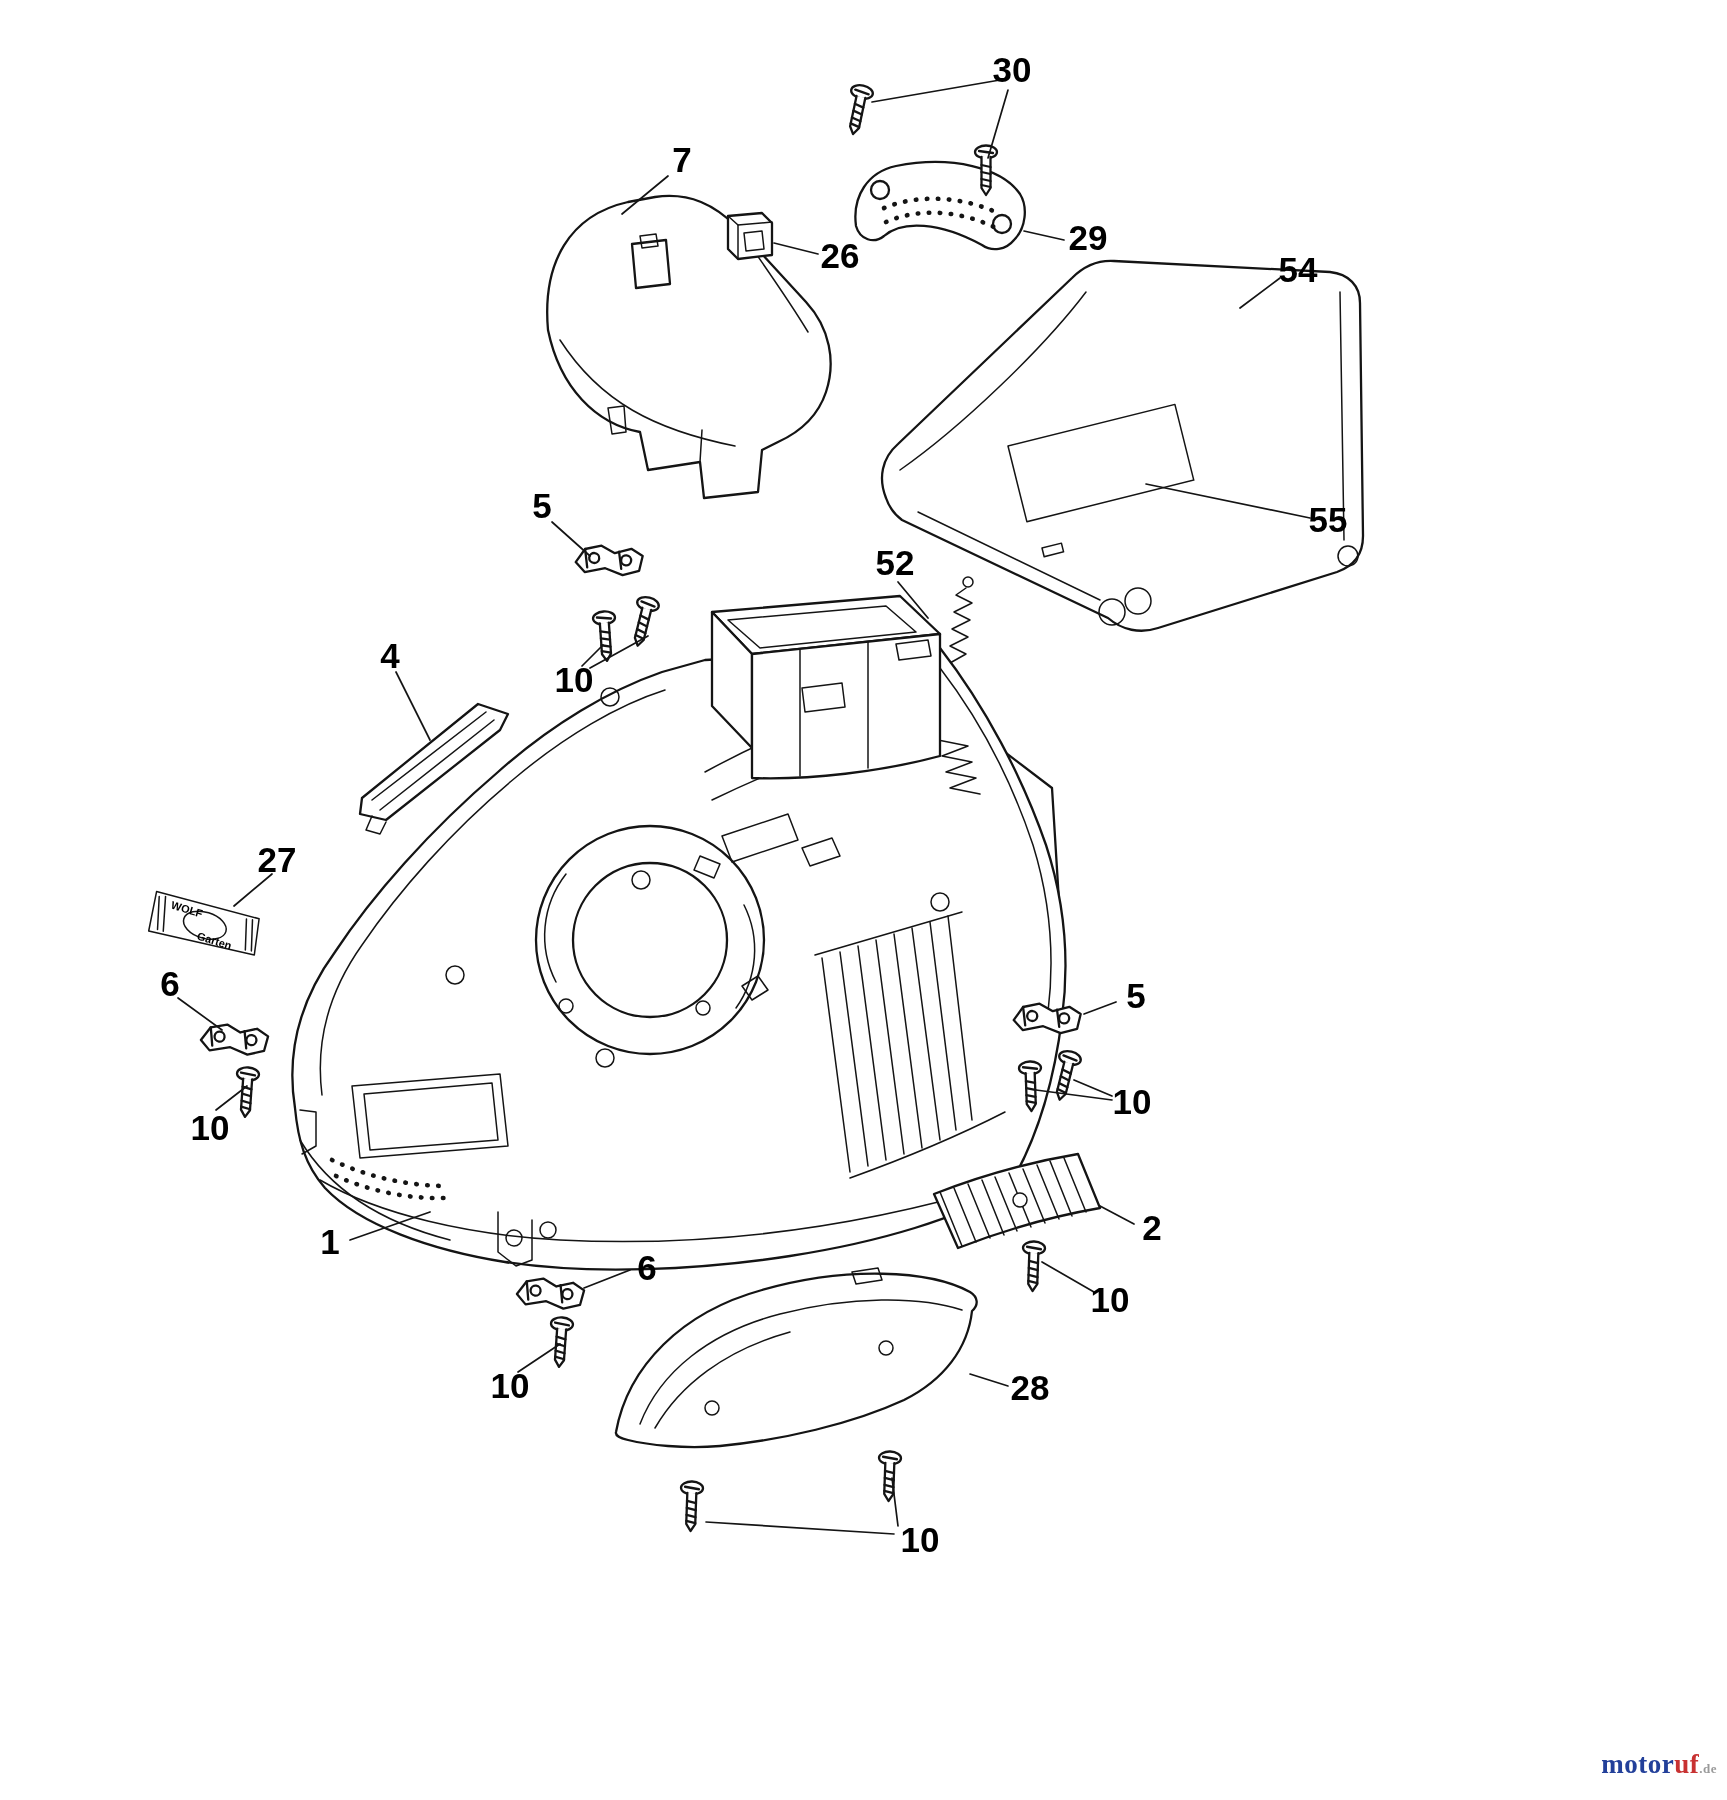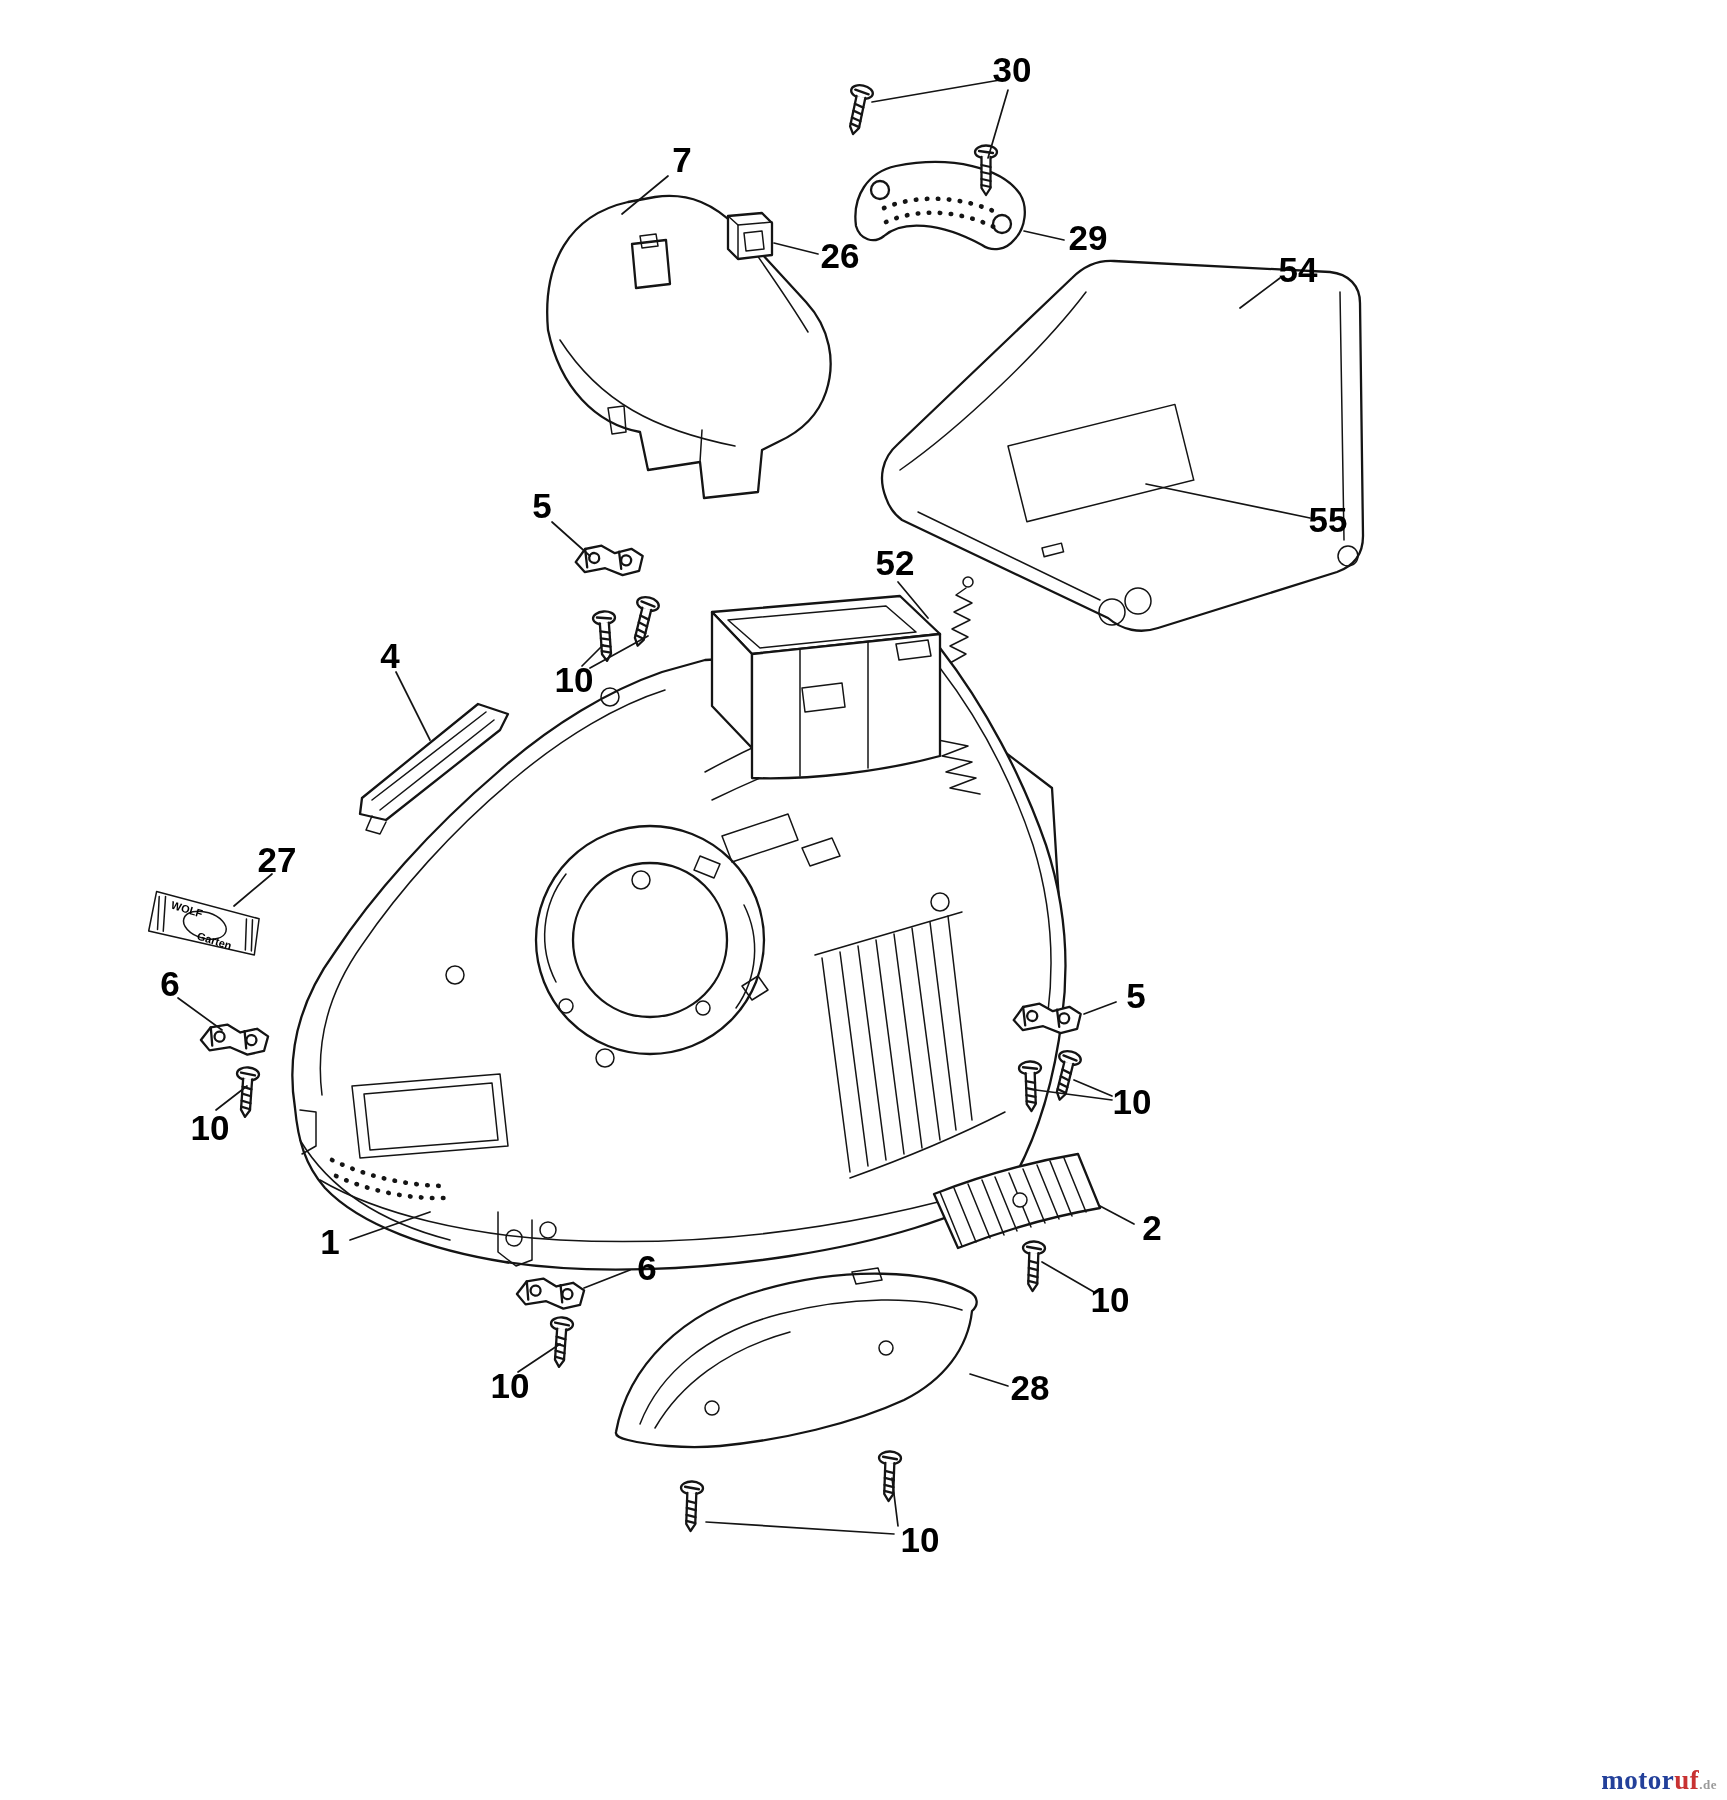--- a/index.html
+++ b/index.html
@@ -20,21 +20,21 @@
     font-family:"Liberation Sans", sans-serif;
     font-weight:bold; font-size:35px;
     fill:#000; stroke:none;
   }
   .badge-text {
     font-family:"Liberation Sans", sans-serif;
     font-weight:bold; font-size:11px;
     fill:#000; stroke:none;
   }
   .watermark {
-    position:absolute; right:10px; bottom:4px;
+    position:absolute; right:10px; bottom:20px;
     font-family:"Liberation Serif", serif;
     font-weight:bold; font-size:27px;
     letter-spacing:0.5px;
     user-select:none;
   }
   .wm-blue { color:#23409a; }
   .wm-red  { color:#c83232; }
   .wm-tld  { color:#9a9a9a; font-size:13px; font-weight:bold; }
 </style>
 </head>

